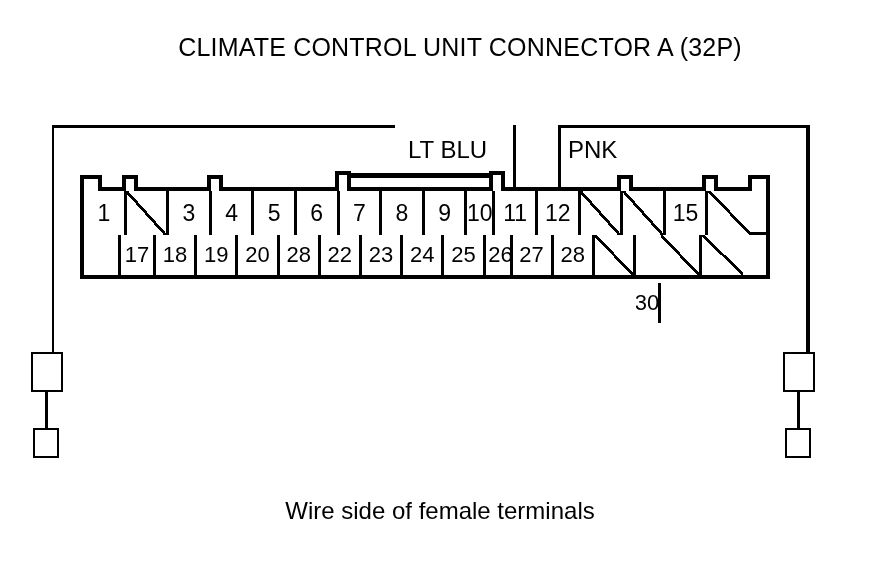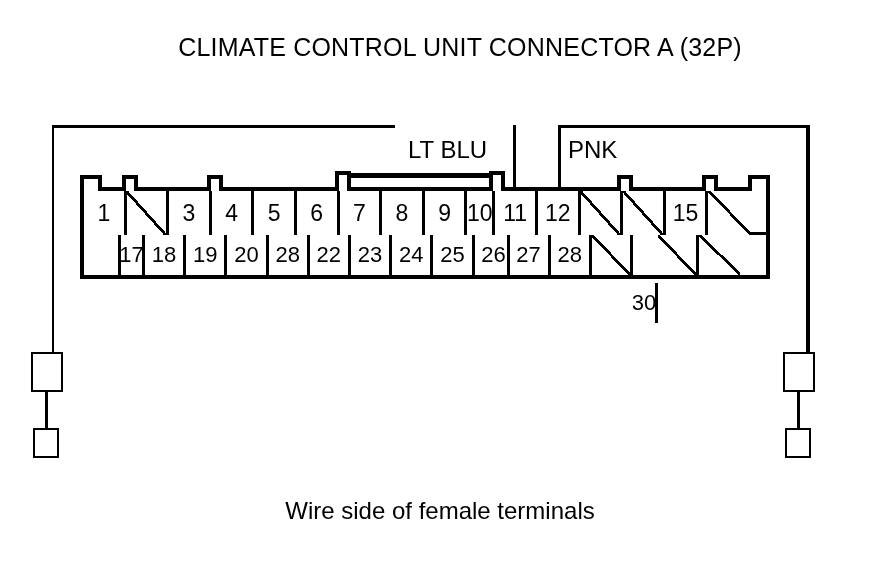--- a/index.html
+++ b/index.html
@@ -279,21 +279,21 @@
     </div>
     <div class="terminal-cell unused" style="width: 42.6px;"></div>
     <div class="terminal-cell unused" style="width: 42.6px;"></div>
     <div class="terminal-cell" style="width: 42.6px;">
       <span>15</span>
     </div>
     <div class="terminal-cell unused last-cell" style="width: 42.6px;"></div>
   </div>
 <div class="terminal-row" id="terminal-row-bottom">
     <div class="terminal-cell blank-lead" style="width: 20px;"></div>
-    <div class="terminal-cell" style="width: 24px;">
+    <div class="terminal-cell" style="width: 35px;">
       <span>17</span>
     </div>
     <div class="terminal-cell" style="width: 41.2px;">
       <span>18</span>
     </div>
     <div class="terminal-cell" style="width: 41.2px;">
       <span>19</span>
     </div>
     <div class="terminal-cell" style="width: 41.2px;">
       <span>20</span>
@@ -306,21 +306,21 @@
     </div>
     <div class="terminal-cell" style="width: 41.2px;">
       <span>23</span>
     </div>
     <div class="terminal-cell" style="width: 41.2px;">
       <span>24</span>
     </div>
     <div class="terminal-cell" style="width: 41.2px;">
       <span>25</span>
     </div>
-    <div class="terminal-cell" style="width: 35px; padding-left: 6px;">
+    <div class="terminal-cell" style="width: 27px; padding-left: 6px;">
       <span>26</span>
     </div>
     <div class="terminal-cell" style="width: 41.2px;">
       <span>27</span>
     </div>
     <div class="terminal-cell" style="width: 41.2px;">
       <span>28</span>
     </div>
     <div class="terminal-cell unused" style="width: 41.2px;"></div>
     <div class="terminal-cell" style="width: 25px; margin-top: 48px;">

